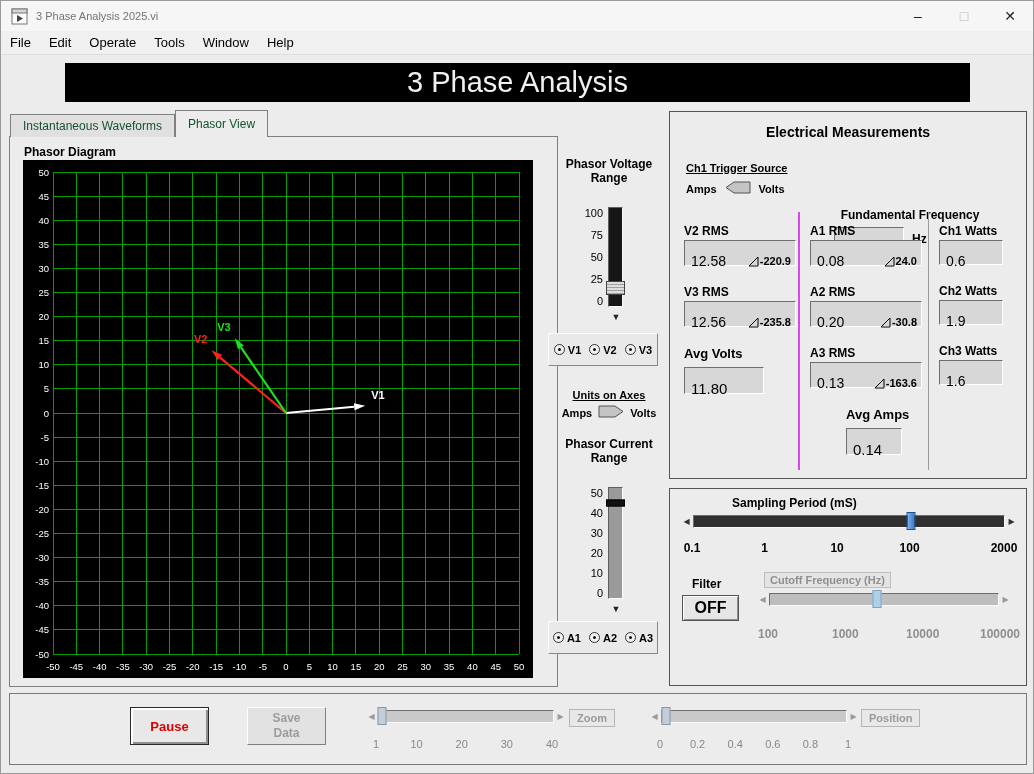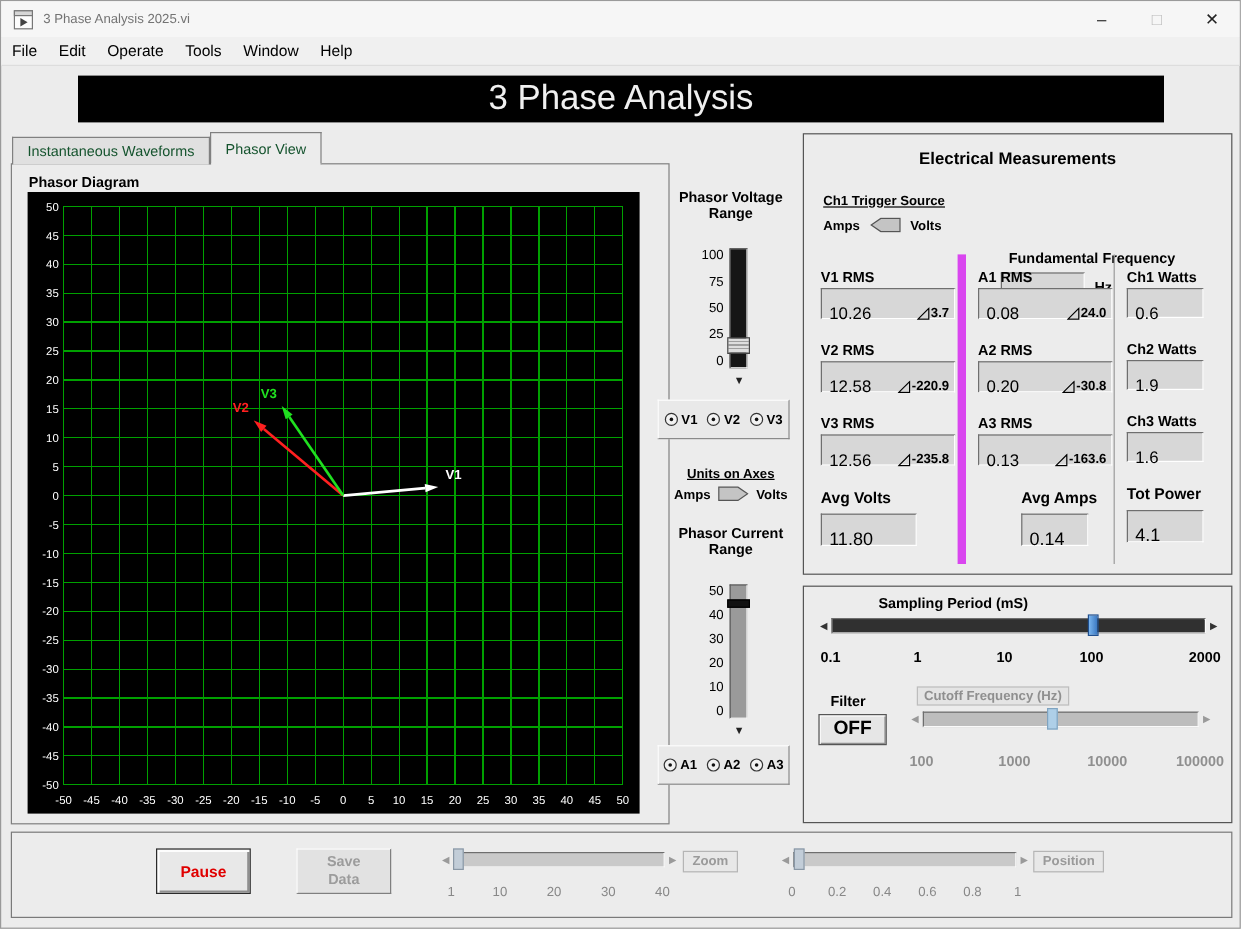--- a/index.html
+++ b/index.html
@@ -66,21 +66,21 @@
   #trigger-group{position:absolute;left:16px;top:50px;}
   #trigger-label{font-size:11px;font-weight:bold;text-decoration:underline;}
   .toggle-row{margin-top:7px;display:flex;align-items:center;gap:8px;font-size:11px;font-weight:bold;}
   #freq-group{position:absolute;left:140px;top:48px;width:200px;text-align:center;margin-top:48px;}
   #freq-label{font-size:12px;font-weight:bold;}
   #freq-row{margin-top:5px;display:flex;align-items:center;gap:8px;padding-left:24px;}
   #freq-unit{font-size:12px;font-weight:bold;}
   #meas-cols{position:absolute;left:4px;top:100px;width:350px;height:258px;display:flex;}
   .mcol{padding:12px 0 0 10px;}
   .mcol1{width:124px;}
-  .mcol2{width:130px;border-left:7px solid #d946ef;}
+  .mcol2{width:130px;border-left:2px solid #d946ef;}
   .mcol3{width:96px;border-left:1px solid #9b9b9b;}
   .mrow{margin-bottom:19px;}
   .mlabel{font-weight:bold;font-size:12px;height:15px;}
   .valbox{background:#d7d7d7;border:1px solid;border-color:#6f6f6f #ffffff #ffffff #6f6f6f;display:flex;align-items:center;padding:16px 4px 0 6px;}
   .rms-box{width:112px;height:26px;margin-top:1px;}
   .watts-box{width:64px;height:25px;margin-top:1px;}
   .freq-box{width:70px;height:23px;font-size:13px;}
   .val{font-size:14px;}
   .angle{margin-left:auto;display:flex;align-items:center;gap:1px;}
   .aval{font-size:11px;font-weight:bold;}
@@ -361,32 +361,20 @@
             <span class="val">120.0</span>
           </div>
         <span id="freq-unit">Hz</span>
       </div>
     </div>
 
     <div id="meas-cols">
 
       <div class="mcol mcol1">
         <div class="mrow">
-          <div class="mlabel">V1 RMS</div>
-          <div class="valbox rms-box">
-            <span class="val">10.26</span>
-            <span class="angle">
-                <svg width="11" height="11">
-                  <path d="M1 10 L10 1 L10 10 Z" fill="none" stroke="#000"></path>
-                </svg>
-                <span class="aval">3.7</span>
-              </span>
-          </div>
-        </div>
-        <div class="mrow">
           <div class="mlabel">V2 RMS</div>
           <div class="valbox rms-box">
             <span class="val">12.58</span>
             <span class="angle">
                 <svg width="11" height="11">
                   <path d="M1 10 L10 1 L10 10 Z" fill="none" stroke="#000"></path>
                 </svg>
                 <span class="aval">-220.9</span>
               </span>
           </div>
@@ -468,26 +456,20 @@
           <div class="valbox watts-box">
               <span class="val">1.9</span>
             </div>
         </div>
         <div class="mrow">
           <div class="mlabel">Ch3 Watts</div>
           <div class="valbox watts-box">
               <span class="val">1.6</span>
             </div>
         </div>
-        <div>
-          <div class="avg-label">Tot Power</div>
-          <div class="valbox avg-box tot-box">
-              <span>4.1</span>
-            </div>
-        </div>
       </div>
 
     </div>
   </div>
 
   <div id="sampling-panel">
     <div id="sampling-label">Sampling Period (mS)</div>
     <div id="sampling-slider" class="hslider">
       <span class="harrow">◀</span>
       <div id="sampling-track" class="htrack">

